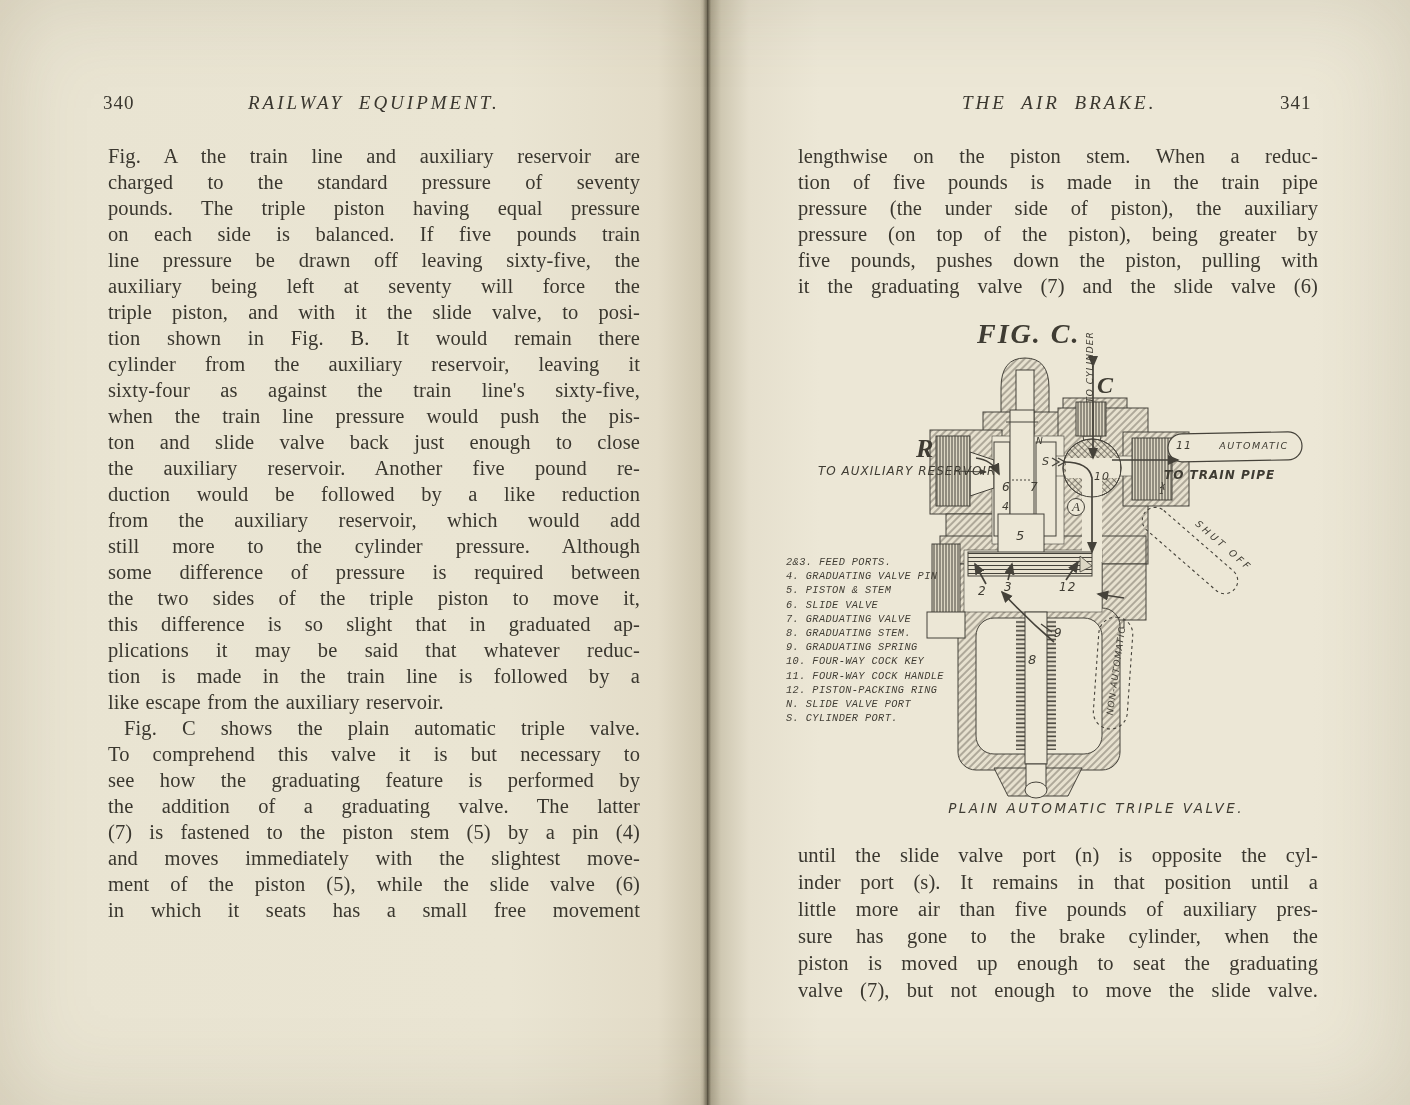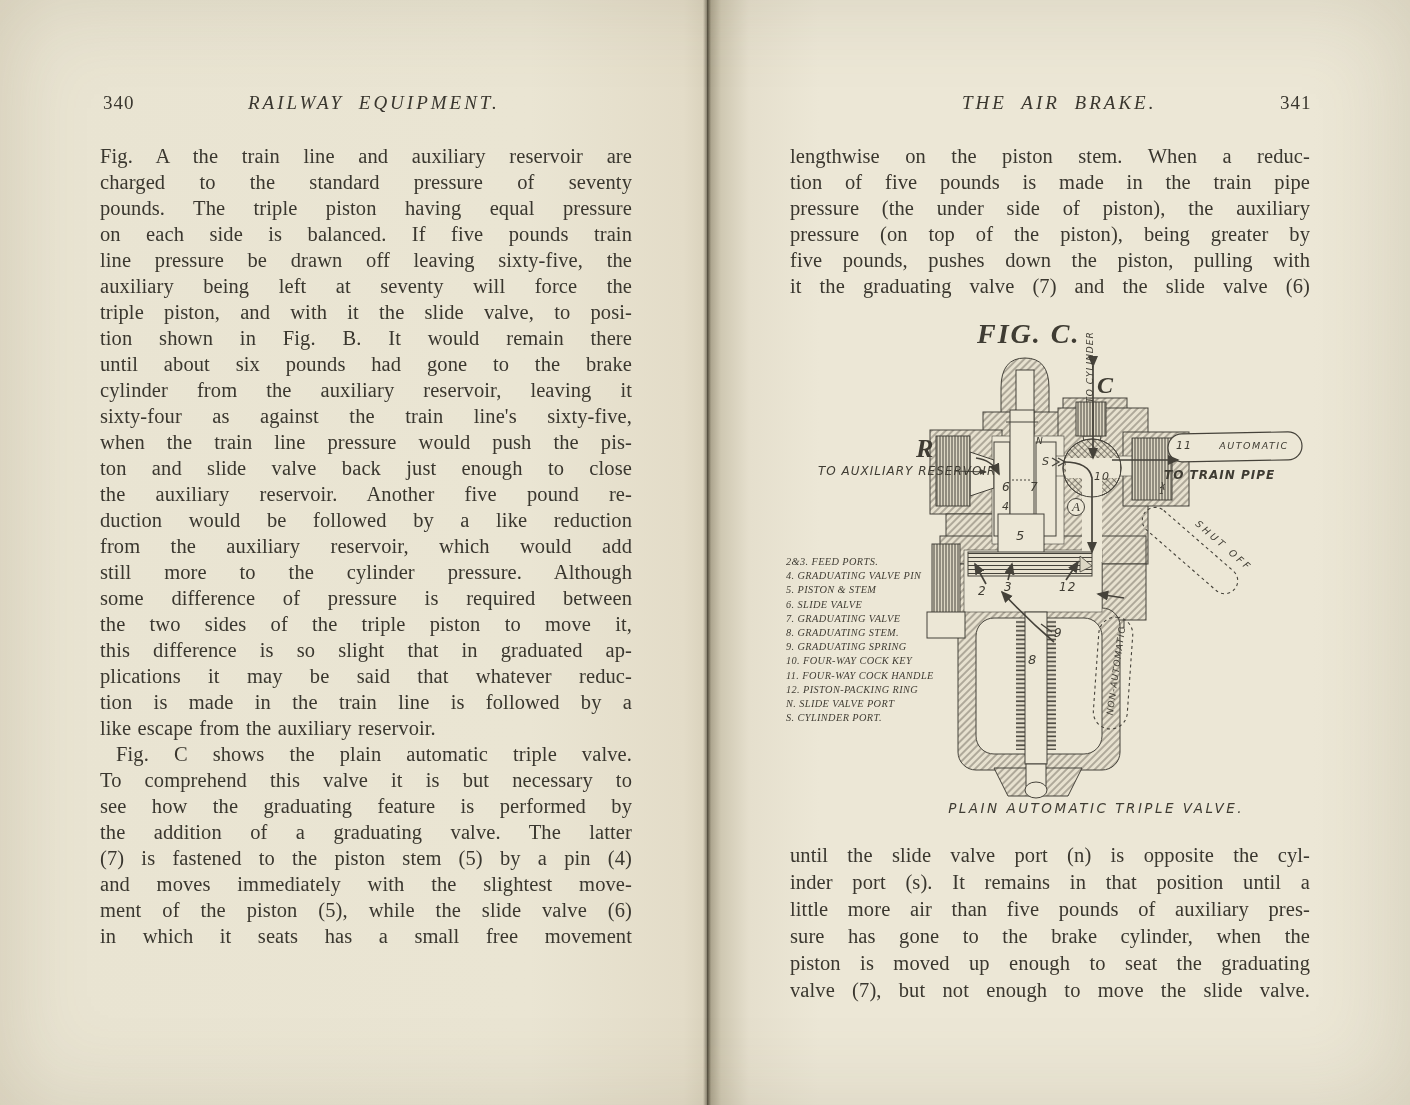--- a/index.html
+++ b/index.html
@@ -1,49 +1,49 @@
 <!DOCTYPE html>
 <html><head>
 <meta charset="utf-8">
 <style>
   html,body{margin:0;padding:0;background:#b8b09a;}
   #canvas{position:relative;width:1410px;height:1105px;overflow:hidden;
           font-family:"Liberation Serif",serif;color:#3a372f;background:#eae5d4;}
   .page{position:absolute;top:0;height:1105px;}
   .page-left{left:0;width:707px;
-    background:linear-gradient(90deg,#e6e0cd 0%,#e9e4d2 8%,#eae5d3 72%,#e3dcc8 93%,#cfc7b0 99%,#a59d87 100%);padding-left:28px;}
+    background:linear-gradient(90deg,#e6e0cd 0%,#e9e4d2 8%,#eae5d3 72%,#e3dcc8 93%,#cfc7b0 99%,#a59d87 100%);}
   .page-right{left:707px;width:703px;
     background:linear-gradient(90deg,#a09881 0%,#cfc8b2 2%,#e5dfcd 6%,#ece7d6 16%,#ece7d6 86%,#e8e3d1 100%);}
   .gutter-line{position:absolute;left:703px;top:0;width:8px;height:1105px;
     background:linear-gradient(90deg,rgba(90,84,68,0) 0%,rgba(90,84,68,.55) 45%,rgba(60,55,42,.75) 55%,rgba(90,84,68,0) 100%);}
   .vignette{position:absolute;inset:0;pointer-events:none;
     box-shadow:inset 0 0 90px rgba(120,110,85,.18);}
 
   .running-head{position:absolute;top:92px;font-size:19px;}
   .pgnum{font-style:normal;letter-spacing:1px;}
   .head-title{font-style:italic;letter-spacing:3px;word-spacing:7px;}
 
-  .body-block{position:absolute;}
+  .body-block{position:absolute;margin-left:8px;}
   .tline{text-align:justify;text-align-last:justify;font-size:20.5px;
          line-height:26px;height:26px;white-space:normal;word-spacing:.06em;letter-spacing:.1px;}
   .lh27 .tline{line-height:27px;height:27px;}
   .para.pend .tline:last-child{text-align-last:left;}
   .para.indent .tline:first-child{text-indent:16px;}
 
   
   .figure{position:absolute;left:73px;top:312px;width:600px;height:530px;}
   .figure svg{position:absolute;left:0;top:0;}
   .flab{position:absolute;white-space:nowrap;color:#3f3c33;
         font-family:"DejaVu Sans",sans-serif;}
   .fig-title{font-family:"Liberation Serif",serif;font-weight:bold;font-style:italic;
              font-size:28px;letter-spacing:2px;}
   .hand{font-style:italic;letter-spacing:1px;}
   .serifnum{font-family:"Liberation Serif",serif;}
   .legend{position:absolute;left:6px;top:243px;width:190px;}
-  .legend .lg-line{font-family:Liberation Serif, serif;font-style:italic;
+  .legend .lg-line{font-family:Liberation Mono, monospace;font-style:italic;
        font-size:10.3px;line-height:14.2px;letter-spacing:.4px;color:#403d34;white-space:nowrap;}
   .caption{font-size:13.5px;letter-spacing:2.5px;width:360px;text-align:right;}
 </style>
 </head>
 <body>
 
 <div id="canvas">
 
   <div class="page page-left">
     <div class="running-head" style="left:103px;"><span class="pgnum">340</span></div>
@@ -52,21 +52,20 @@
     <div class="body-block" style="left:100px;top:143px;width:532px;">
       <div class="para pend">
           <div class="tline">Fig. A the train line and auxiliary reservoir are</div>
           <div class="tline">charged to the standard pressure of seventy</div>
           <div class="tline">pounds.  The triple piston having equal pressure</div>
           <div class="tline">on each side is balanced.  If five pounds train</div>
           <div class="tline">line pressure be drawn off leaving sixty-five, the</div>
           <div class="tline">auxiliary being left at seventy will force the</div>
           <div class="tline">triple piston, and with it the slide valve, to posi-</div>
           <div class="tline">tion shown in Fig. B.  It would remain there</div>
-          <div class="tline">until about six pounds had gone to the brake</div>
           <div class="tline">cylinder from the auxiliary reservoir, leaving it</div>
           <div class="tline">sixty-four as against the train line's sixty-five,</div>
           <div class="tline">when the train line pressure would push the pis-</div>
           <div class="tline">ton and slide valve back just enough to close</div>
           <div class="tline">the auxiliary reservoir.  Another five pound re-</div>
           <div class="tline">duction would be followed by a like reduction</div>
           <div class="tline">from the auxiliary reservoir, which would add</div>
           <div class="tline">still more to the cylinder pressure.  Although</div>
           <div class="tline">some difference of pressure is required between</div>
           <div class="tline">the two sides of the triple piston to move it,</div>

